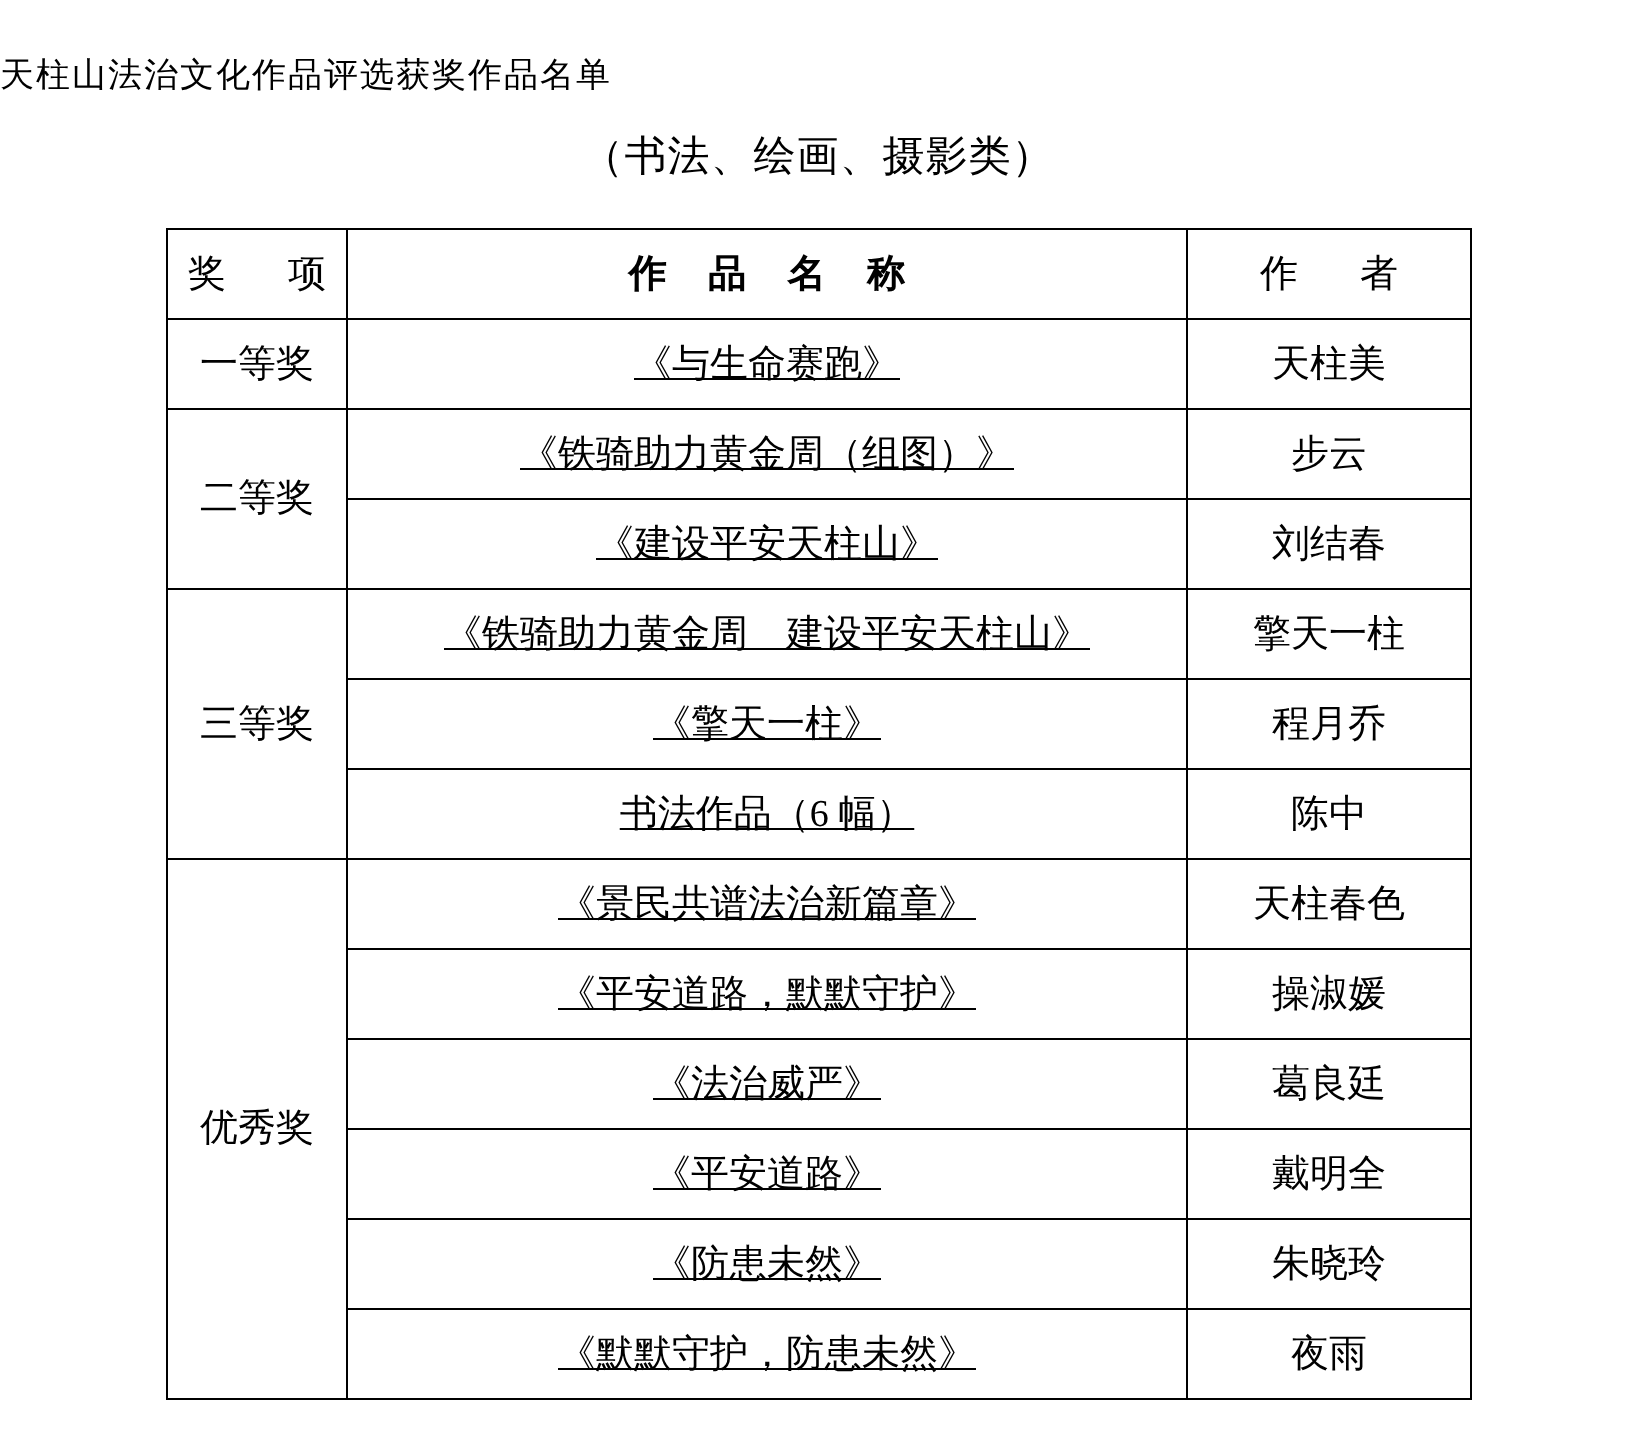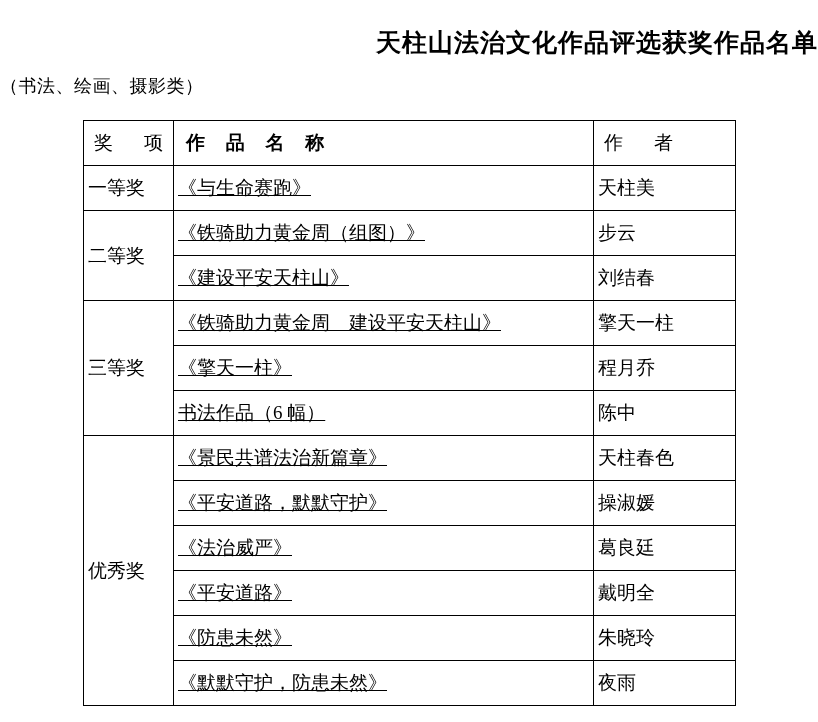--- a/index.html
+++ b/index.html
@@ -14,45 +14,46 @@
     color: #000000;
     overflow: hidden;
   }
   .page {
     width: 818px;
     height: 722px;
     position: relative;
     box-sizing: border-box;
   }
   .doc-title {
-    text-align: right;
-    font-size: 25px;
-    font-weight: bold;
+    text-align: left;
+    font-size: 17px;
+    font-weight: normal;
     letter-spacing: 1px;
     margin-top: 28px;
     line-height: 1.2;
     font-family: "Liberation Serif", "DejaVu Serif", serif;
   }
   .doc-subtitle {
-    text-align: left;
-    font-size: 18px;
+    text-align: center;
+    font-size: 21px;
     margin-top: 16px;
     letter-spacing: 0.5px;
   }
   .table-wrap {
     margin: 22px auto 0 auto;
     width: 652px;
   }
   table.award-table {
     border-collapse: collapse;
     width: 100%;
     table-layout: fixed;
   }
   table.award-table td {
     border: 1px solid #000000;
+    text-align: center;
     vertical-align: middle;
     font-size: 19px;
     height: 44px;
     padding: 0 4px;
     line-height: 1.25;
   }
   table.award-table col.c-prize { width: 90px; }
   table.award-table col.c-work  { width: 420px; }
   table.award-table col.c-author{ width: 142px; }
 

